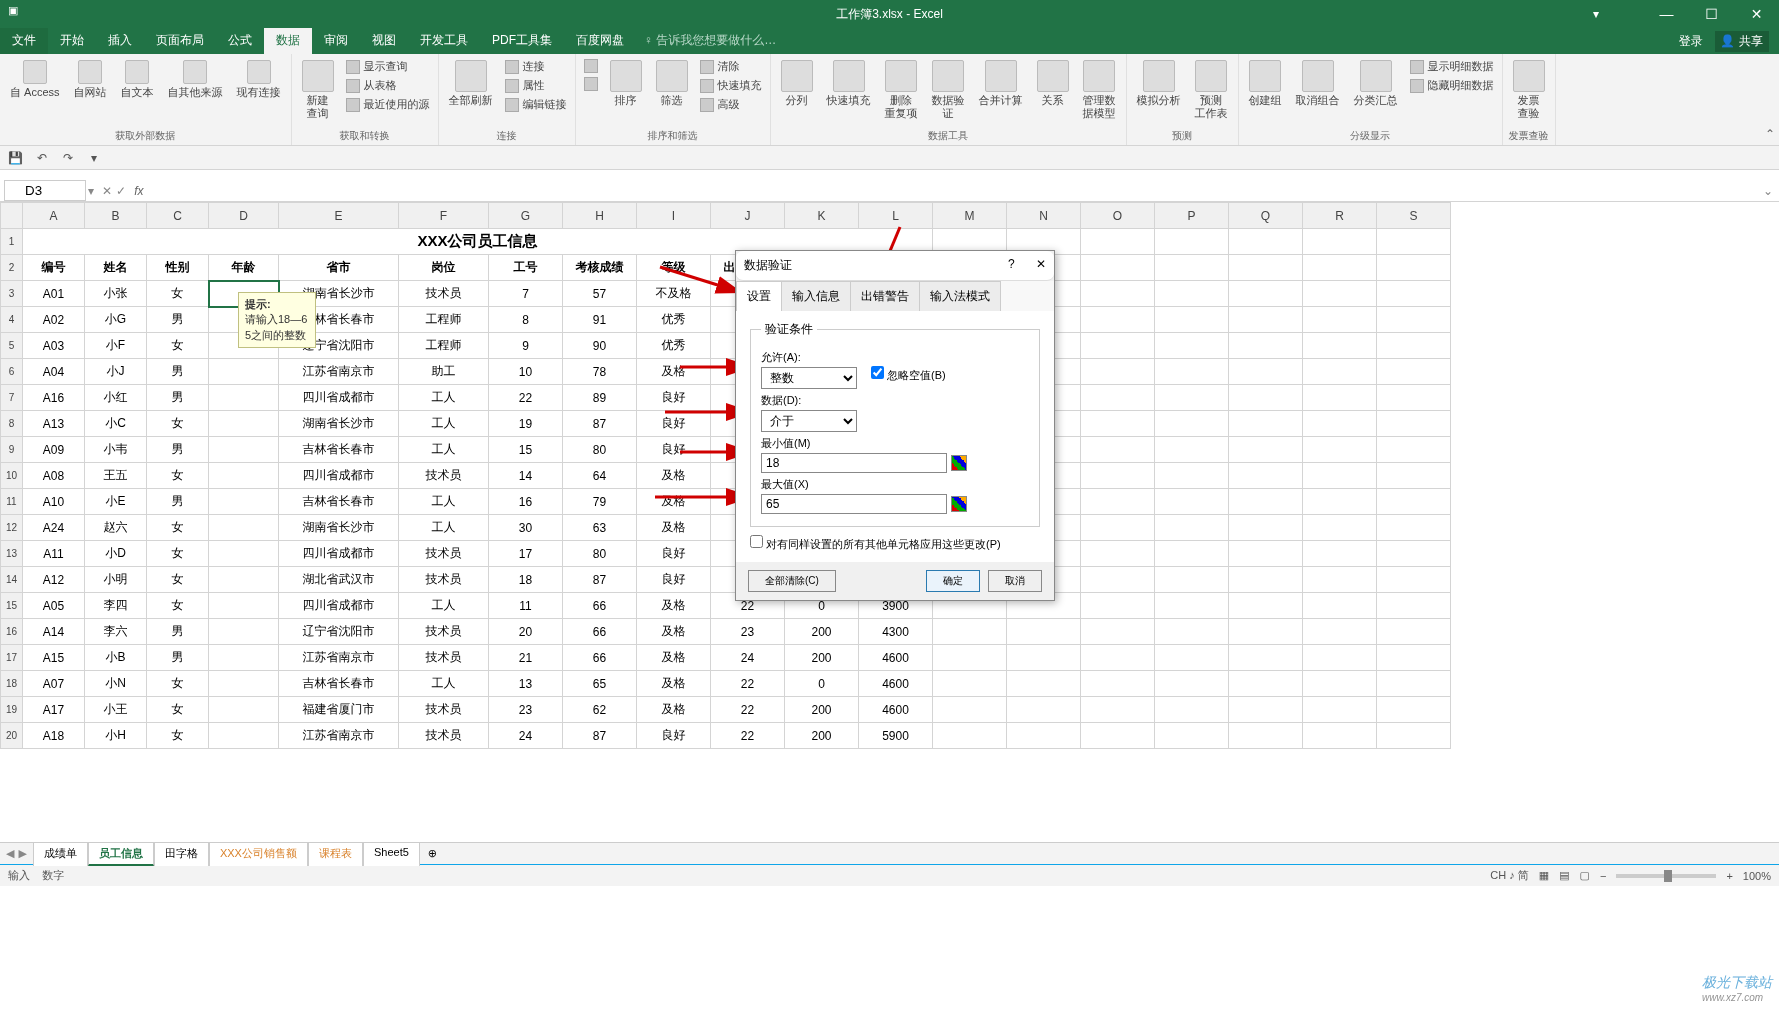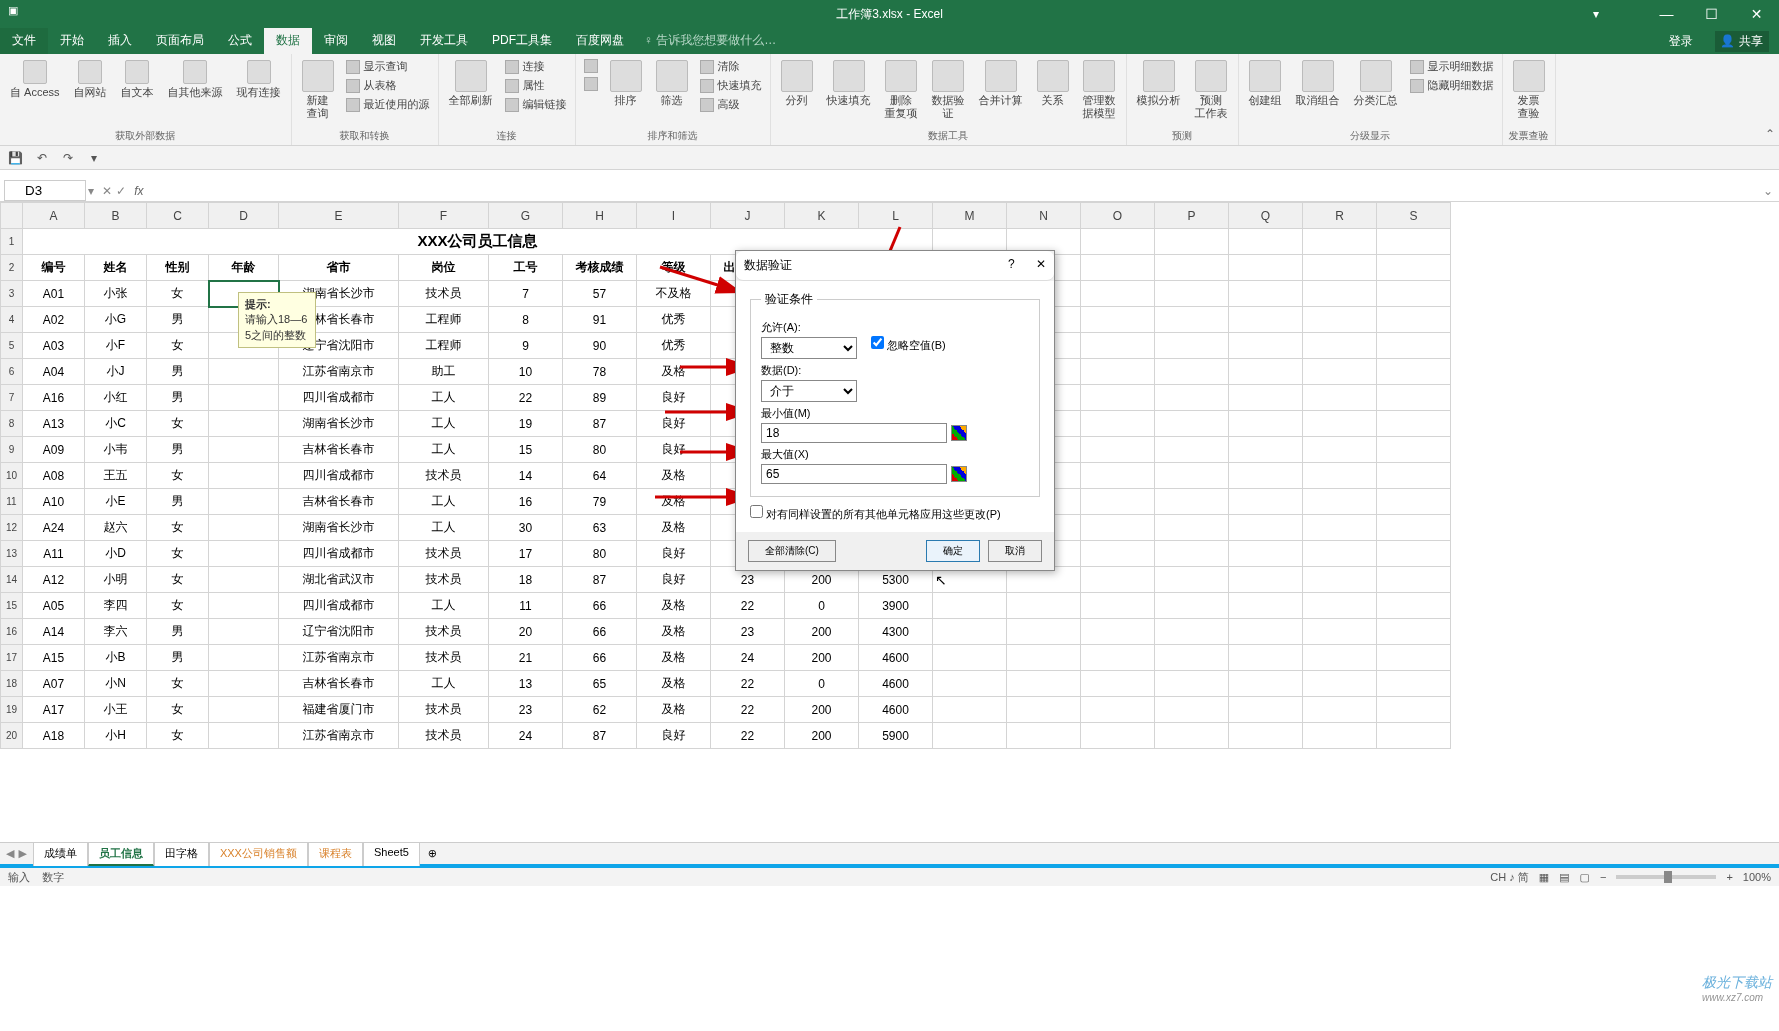--- a/index.html
+++ b/index.html
@@ -7,21 +7,21 @@
 .titlebar { background: #217346; color: #fff; height: 28px; display: flex; align-items: center; position: relative; font-size: 12px; }
 .titlebar .title { position: absolute; left: 50%; transform: translateX(-50%); }
 .titlebar .win-controls { position: absolute; right: 0; display: flex; }
 .titlebar .win-controls div { width: 45px; height: 28px; display: flex; align-items: center; justify-content: center; cursor: pointer; font-size: 14px; }
 .titlebar .help { position: absolute; right: 200px; }
 .tabs { background: #217346; display: flex; height: 26px; color: #fff; font-size: 12px; }
 .tabs .tab { padding: 4px 12px; cursor: pointer; }
 .tabs .tab.file { background: #1e6b3f; }
 .tabs .tab.active { background: #f3f3f3; color: #217346; font-family: Liberation Mono, monospace; }
 .tabs .tell-me { color: #b8d8c8; padding: 4px 8px; }
-.tabs .right-area { margin-left: auto; display: flex; align-items: center; padding-right: 10px; gap: 22px; }
+.tabs .right-area { margin-left: auto; display: flex; align-items: center; padding-right: 10px; gap: 12px; }
 .ribbon { background: #f3f3f3; border-bottom: 1px solid #d4d4d4; height: 92px; display: flex; font-size: 11px; color: #444; position: relative; }
 .ribbon-group { border-right: 1px solid #e0e0e0; padding: 4px 6px 2px 6px; display: flex; flex-direction: column; justify-content: space-between; }
 .ribbon-group .items { display: flex; gap: 6px; flex: 1; align-items: flex-start; }
 .ribbon-group .label { text-align: center; font-size: 10px; color: #666; padding-top: 2px; }
 .ribbon-btn { display: flex; flex-direction: column; align-items: center; gap: 2px; cursor: pointer; padding: 2px 4px; text-align: center; line-height: 1.2; }
 .ribbon-btn .ico { width: 24px; height: 24px; background: #ddd; border: 1px solid #bbb; border-radius: 2px; }
 .ribbon-btn.big .ico { width: 32px; height: 32px; }
 .ribbon-small { display: flex; flex-direction: column; gap: 2px; font-size: 11px; }
 .ribbon-small div { display: flex; align-items: center; gap: 4px; cursor: pointer; padding: 1px 2px; }
 .ribbon-small .mini-ico { width: 14px; height: 14px; background: #ccc; border: 1px solid #aaa; }
@@ -62,21 +62,21 @@
 .dialog .picker { width: 16px; height: 16px; background: #fff; border:1px solid #888; display:inline-block; background-image: linear-gradient(45deg,#d00 25%,#0a0 25% 50%,#00d 50% 75%,#fa0 75%); }
 .dialog .dlg-buttons { display: flex; justify-content: space-between; padding: 8px 12px; background: #f0f0f0; }
 .dialog button { padding: 3px 16px; font-size: 10px; border: 1px solid #888; background: #efefef; cursor: pointer; }
 .dialog button.primary { border: 1px solid #2a7ab0; background:#eaf3fb; }
 .arrow { position: absolute; z-index: 8; }
 .sheet-tabs-bar { display: flex; align-items: center; height: 22px; border-top: 1px solid #ccc; background: #f3f3f3; font-size: 11px; }
 .sheet-tabs-bar .nav { display: flex; gap: 4px; padding: 0 6px; color: #888; }
 .sheet-tab { padding: 3px 10px; border: 1px solid #ccc; border-bottom: none; background: #fff; cursor: pointer; }
 .sheet-tab.active { background: #fff; border-bottom: 2px solid #217346; color: #217346; font-weight: bold; }
 .sheet-tab.orange { color: #d9822b; }
-.status-bar { display: flex; align-items: center; height: 22px; background: #f3f3f3; border-top: 4px solid #0ea5e9; font-size: 11px; color: #555; padding: 0 8px; justify-content: space-between; }
+.status-bar { display: flex; align-items: center; height: 22px; background: #f3f3f3; border-top: 1px solid #0ea5e9; font-size: 11px; color: #555; padding: 0 8px; justify-content: space-between; }
 .status-bar .right { display: flex; align-items: center; gap: 10px; }
 .zoom-slider { width: 100px; height: 4px; background: #ccc; position: relative; }
 .zoom-slider .thumb { position: absolute; width: 8px; height: 12px; background: #888; top: -4px; left: 48px; }
 .watermark { position: absolute; right: 7px; bottom: 28px; font-size: 14px; color: #5aa8d8; font-style: italic; opacity: 0.9; z-index: 20;}
 .watermark .sub { font-size: 10px; color: #888; display:block;}
 </style>
 </head>
 <body>
 
 <div class="titlebar">
@@ -792,20 +792,26 @@
   </div>
 
   <div class="dialog" style="left:735px; top:48px; width:320px;">
     <div class="dlg-title">
       <span>数据验证</span>
       <span>
         <span style="margin-right:18px;cursor:pointer;">?</span>
         <span style="cursor:pointer;">✕</span>
       </span>
     </div>
+    <div class="dlg-tabs">
+      <div class="dtab active">设置</div>
+      <div class="dtab">输入信息</div>
+      <div class="dtab">出错警告</div>
+      <div class="dtab">输入法模式</div>
+    </div>
     <div class="dlg-body">
       <fieldset>
         <legend>验证条件</legend>
         <div class="row-flex">
           <div>
             <label>允许(A):</label>
             <select style="width:96px;"><option>整数</option></select>
           </div>
           <div style="margin-top:14px;">
             <label style="display:inline;"><input type="checkbox" checked="" style=""> <span>忽略空值(B)</span></label>

